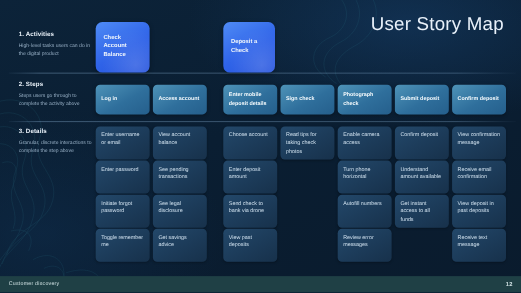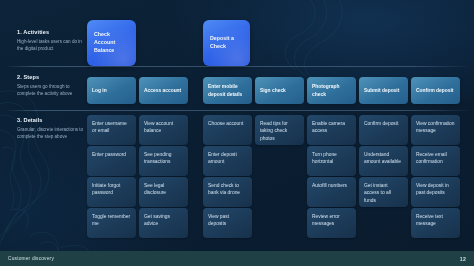--- a/index.html
+++ b/index.html
@@ -96,20 +96,21 @@
     <path d="M2 148 C 14 144, 18 154, 12 168 C 6 184, 18 192, 12 208"></path>
     <path d="M30 236 C 48 226, 60 238, 58 252 C 56 262, 42 266, 36 266"></path>
     <path d="M40 244 C 52 238, 60 246, 58 256"></path>
     <path d="M300 -10 C 322 4, 318 26, 300 34 C 282 42, 280 60, 296 70"></path>
     <path d="M312 -12 C 334 2, 330 28, 310 38 C 290 48, 290 66, 306 76"></path>
     <path d="M326 -14 C 350 0, 346 30, 322 42 C 300 54, 300 70, 316 82"></path>
     <path d="M60 248 C 84 240, 96 252, 92 266"></path>
     <path d="M10 210 C 26 206, 32 216, 26 228"></path>
   </svg>
 
+  <div class="title">User Story Map</div>
 
   <div class="divider" style="top:66px;"></div>
   <div class="divider" style="top:110px;"></div>
 
   <div class="sidebar" style="top:29px;">
     <div class="sec-title">1. Activities</div>
     <div class="sec-desc">High-level tasks users can do in the digital product</div>
   </div>
   <div class="sidebar" style="top:74px;">
     <div class="sec-title">2. Steps</div>

